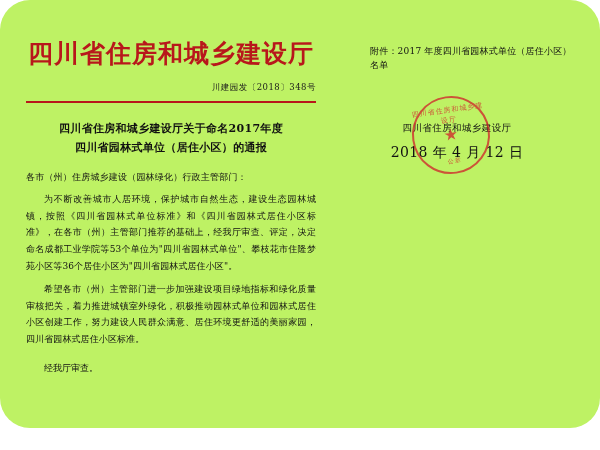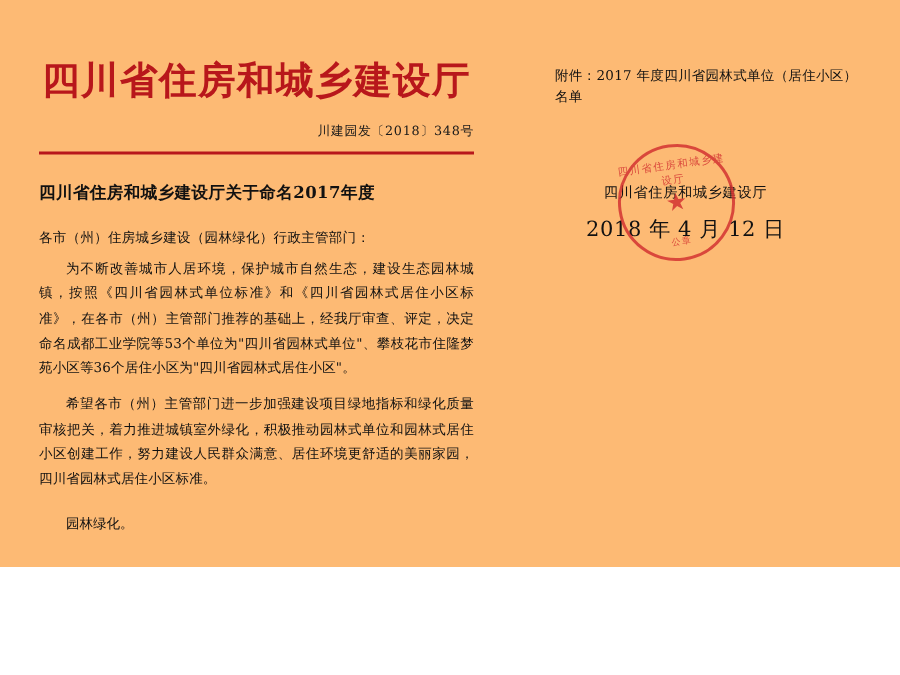--- a/index.html
+++ b/index.html
@@ -9,22 +9,23 @@
   body {
     width: 600px;
     height: 450px;
     background: #ffffff;
     font-family: "DejaVu Sans", "Liberation Sans", sans-serif;
     overflow: hidden;
   }
   .page {
     position: relative;
     width: 600px;
-    height: 378px;
-    background: #fdba74;
+    height: 428px;
+    background: #bef264;
+    border-radius: 30px;
   }
 
   
   .doc-left {
     position: absolute;
     left: 26px;
     top: 34px;
     width: 290px;
     height: 390px;
   }
@@ -52,21 +53,21 @@
 
   .red-rule {
     margin-top: 7px;
     height: 2px;
     background: #b8171b;
     width: 100%;
   }
 
   .doc-title {
     margin-top: 16px;
-    text-align: left;
+    text-align: center;
     font-family: "DejaVu Serif", "Liberation Serif", serif;
     font-weight: bold;
     font-size: 11px;
     line-height: 1.75;
     color: #111;
     letter-spacing: 0.3px;
   }
 
   .addressee {
     margin-top: 14px;
@@ -186,29 +187,30 @@
   <div class="doc-left">
 
     <div class="letterhead">四川省住房和城乡建设厅</div>
 
     <div class="doc-number">川建园发〔2018〕348号</div>
 
     <div class="red-rule"></div>
 
     <div class="doc-title">
       <div>四川省住房和城乡建设厅关于命名2017年度</div>
+      <div>四川省园林式单位（居住小区）的通报</div>
     </div>
 
     <div class="addressee">各市（州）住房城乡建设（园林绿化）行政主管部门：</div>
 
     <div class="body-para">为不断改善城市人居环境，保护城市自然生态，建设生态园林城镇，按照《四川省园林式单位标准》和《四川省园林式居住小区标准》，在各市（州）主管部门推荐的基础上，经我厅审查、评定，决定命名成都工业学院等53个单位为"四川省园林式单位"、攀枝花市住隆梦苑小区等36个居住小区为"四川省园林式居住小区"。</div>
 
     <div class="body-para">希望各市（州）主管部门进一步加强建设项目绿地指标和绿化质量审核把关，着力推进城镇室外绿化，积极推动园林式单位和园林式居住小区创建工作，努力建设人民群众满意、居住环境更舒适的美丽家园，四川省园林式居住小区标准。</div>
 
-    <div class="closing">园林绿化。</div>
+    <div class="closing">经我厅审查。</div>
   </div>
 
   <div class="doc-right">
 
     <div class="attachment-line">附件：2017 年度四川省园林式单位（居住小区）名单</div>
 
     <div class="signature-block">
       <div class="sig-org">四川省住房和城乡建设厅</div>
       <div class="sig-date">2018 年 4 月 12 日</div>
     </div>

